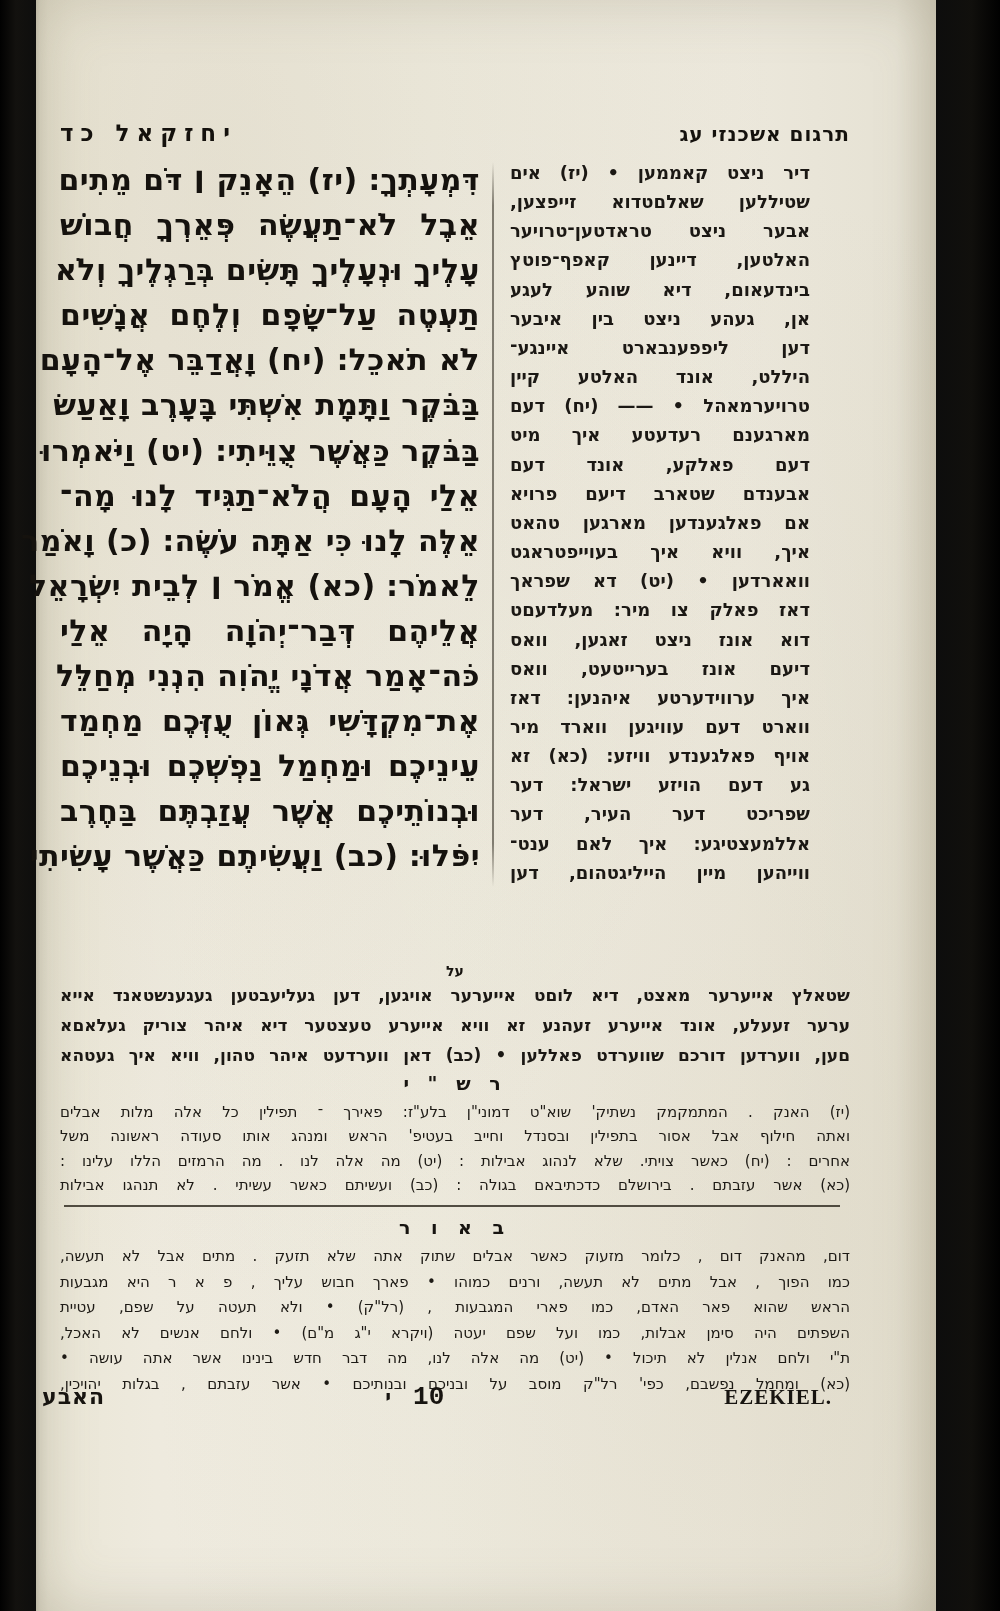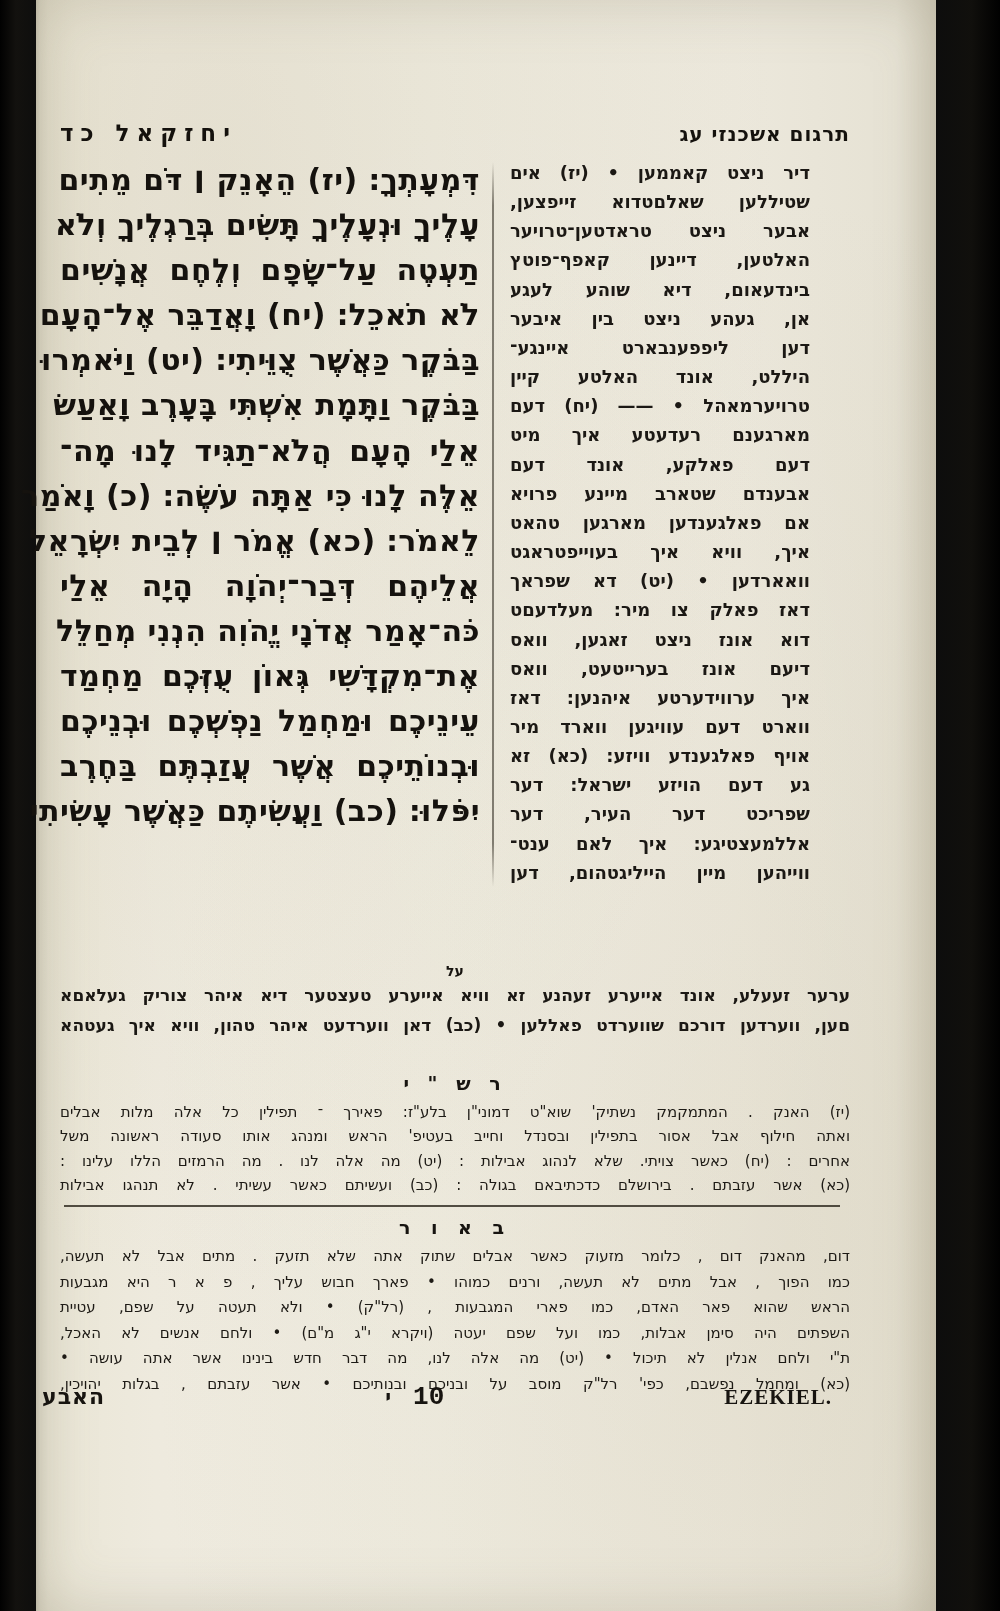--- a/index.html
+++ b/index.html
@@ -279,25 +279,26 @@
 
     <div class="running-head">
       <div class="rh-main">יחזקאל כד</div>
       <div class="rh-left">תרגום אשכנזי עג</div>
     </div>
 
     <div class="columns">
 
       <div class="col-scripture">
         <div class="scripture-line">דִּמְעָתְךָ׃ (יז) הֵאָנֵק ׀ דֹּם מֵתִים</div>
+        <div class="scripture-line">אֵבֶל לֹא־תַעֲשֶׂה פְּאֵרְךָ חֲבוֹשׁ</div>
         <div class="scripture-line">עָלֶיךָ וּנְעָלֶיךָ תָּשִׂים בְּרַגְלֶיךָ וְלֹא</div>
         <div class="scripture-line">תַעְטֶה עַל־שָׂפָם וְלֶחֶם אֲנָשִׁים</div>
         <div class="scripture-line">לֹא תֹאכֵל׃ (יח) וָאֲדַבֵּר אֶל־הָעָם</div>
+        <div class="scripture-line">בַּבֹּקֶר וַתָּמָת אִשְׁתִּי בָּעָרֶב וָאַעַשׂ</div>
         <div class="scripture-line">בַּבֹּקֶר כַּאֲשֶׁר צֻוֵּיתִי׃ (יט) וַיֹּאמְרוּ</div>
-        <div class="scripture-line">בַּבֹּקֶר וַתָּמָת אִשְׁתִּי בָּעָרֶב וָאַעַשׂ</div>
         <div class="scripture-line">אֵלַי הָעָם הֲלֹא־תַגִּיד לָנוּ מָה־</div>
         <div class="scripture-line">אֵלֶּה לָנוּ כִּי אַתָּה עֹשֶׂה׃ (כ) וָאֹמַר</div>
         <div class="scripture-line">לֵאמֹר׃ (כא) אֱמֹר ׀ לְבֵית יִשְׂרָאֵל</div>
         <div class="scripture-line">אֲלֵיהֶם דְּבַר־יְהֹוָה הָיָה אֵלַי</div>
         <div class="scripture-line">כֹּה־אָמַר אֲדֹנָי יֱהֹוִה הִנְנִי מְחַלֵּל</div>
         <div class="scripture-line">אֶת־מִקְדָּשִׁי גְּאוֹן עֻזְּכֶם מַחְמַד</div>
         <div class="scripture-line">עֵינֵיכֶם וּמַחְמַל נַפְשְׁכֶם וּבְנֵיכֶם</div>
         <div class="scripture-line">וּבְנוֹתֵיכֶם אֲשֶׁר עֲזַבְתֶּם בַּחֶרֶב</div>
         <div class="scripture-line">יִפֹּלוּ׃ (כב) וַעֲשִׂיתֶם כַּאֲשֶׁר עָשִׂיתִי</div>
       </div>
@@ -309,40 +310,41 @@
         <div class="targum-line">שטיללען שאלםטדוא זייפצען,</div>
         <div class="targum-line">אבער ניצט טראדטען־טרויער</div>
         <div class="targum-line">האלטען, דיינען קאפף־פוטץ</div>
         <div class="targum-line">בינדעאום, דיא שוהע לעגע</div>
         <div class="targum-line">אן, געהע ניצט בין איבער</div>
         <div class="targum-line">דען ליפפענבארט איינגע־</div>
         <div class="targum-line">היללט, אונד האלטע קיין</div>
         <div class="targum-line">טרויערמאהל • —— (יח) דעם</div>
         <div class="targum-line">מארגענם רעדעטע איך מיט</div>
         <div class="targum-line">דעם פאלקע, אונד דעם</div>
-        <div class="targum-line">אבענדם שטארב מיינע פרויא</div>
+        <div class="targum-line">אבענדם שטארב דיעם פרויא</div>
         <div class="targum-line">אם פאלגענדען מארגען טהאט</div>
         <div class="targum-line">איך, וויא איך בעוייפטראגט</div>
         <div class="targum-line">וואארדען • (יט) דא שפראך</div>
         <div class="targum-line">דאז פאלק צו מיר: מעלדעםט</div>
         <div class="targum-line">דוא אונז ניצט זאגען, וואס</div>
         <div class="targum-line">דיעם אונז בערייטעט, וואס</div>
         <div class="targum-line">איך ערווידערטע איהנען: דאז</div>
         <div class="targum-line">ווארט דעם עוויגען ווארד מיר</div>
         <div class="targum-line">אויף פאלגענדע וויזע: (כא) זא</div>
         <div class="targum-line">גע דעם הויזע ישראל: דער</div>
         <div class="targum-line">שפריכט דער העיר, דער</div>
         <div class="targum-line">אללמעצטיגע: איך לאם ענט־</div>
         <div class="targum-line">ווייהען מיין הייליגטהום, דען</div>
         <div class="targum-line"></div>
       </div>
     </div>
 
     <div class="targum-wide">
       <div class="tiny-al">על</div>
+      <div class="targum-line">שטאלץ אייערער מאצט, דיא לוםט אייערער אויגען, דען געליעבטען געגענשטאנד אייא</div>
       <div class="targum-line">ערער זעעלע, אונד אייערע זעהנע זא וויא אייערע טעצטער דיא איהר צוריק געלאםא</div>
       <div class="targum-line">םען, ווערדען דורכם שווערדט פאללען • (כב) דאן ווערדעט איהר טהון, וויא איך געטהא</div>
     </div>
 
     <div class="rashi">
       <div class="rashi-title">ר ש " י</div>
       <div class="rashi-line">(יז) האנק . המתמקמק נשתיק' שוא"ט דמוני"ן בלע"ז: פאירך ־ תפילין כל אלה מלות אבלים</div>
       <div class="rashi-line">ואתה חילוף אבל אסור בתפילין ובסנדל וחייב בעטיפ' הראש ומנהג אותו סעודה ראשונה משל</div>
       <div class="rashi-line">אחרים : (יח) כאשר צויתי. שלא לנהוג אבילות : (יט) מה אלה לנו . מה הרמזים הללו עלינו :</div>
       <div class="rashi-line">(כא) אשר עזבתם . בירושלם כדכתיבאם בגולה : (כב) ועשיתם כאשר עשיתי . לא תנהגו אבילות</div>

